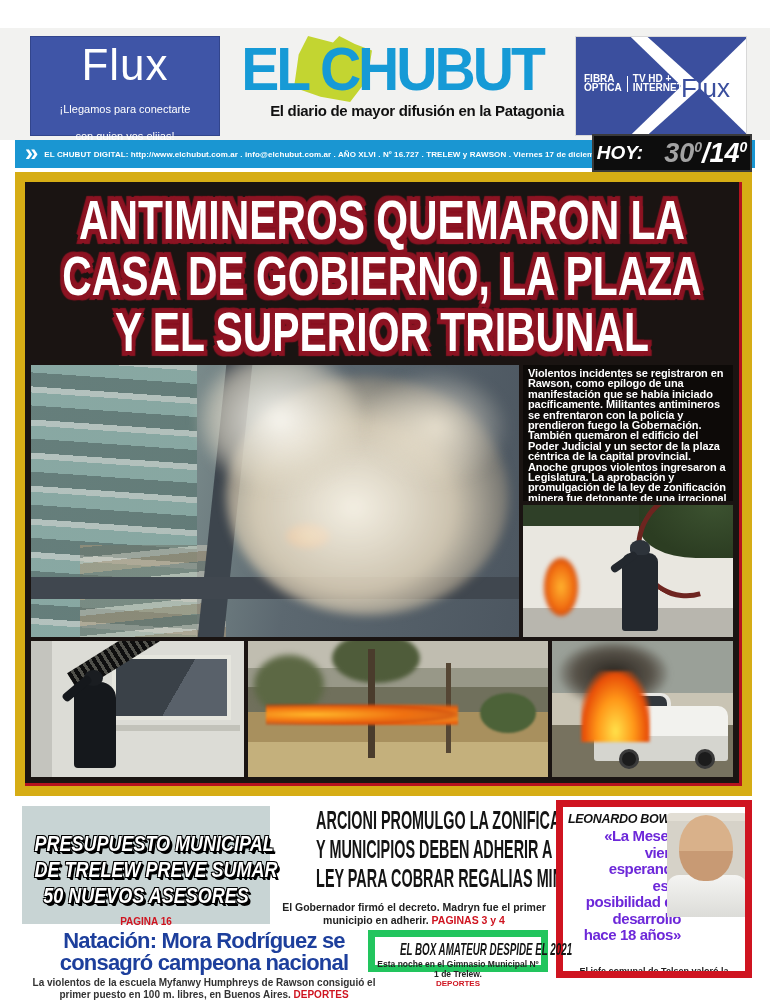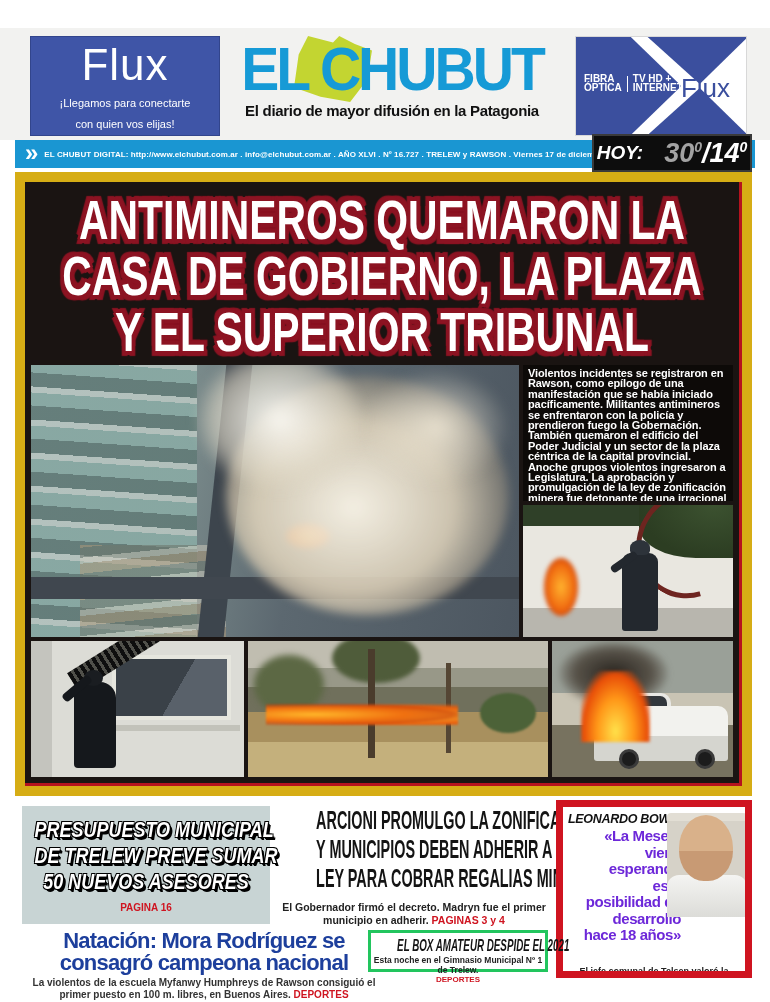--- a/index.html
+++ b/index.html
@@ -10,33 +10,33 @@
   }
 
   
   .header-band { position:absolute; left:0; top:28px; width:770px; height:112px; background:#f2f2f0; }
 
   .flux-left {
     position:absolute; left:30px; top:36px; width:190px; height:100px;
     background:#3f55a7; color:#fff; text-align:center; border:1px solid #32458c;
   }
   .flux-left .brand { font-size:44px; line-height:48px; margin-top:4px; font-weight:400; letter-spacing:1px; }
-  .flux-left .tag  { font-size:11px; line-height:13px; margin-top:8px; }
+  .flux-left .tag  { font-size:11px; line-height:13px; margin-top:14px; }
   .flux-left .url  { font-size:12px; margin-top:8px; color:#cdd6f4; }
 
   .masthead { position:absolute; left:220px; top:36px; width:344px; height:100px; text-align:center; }
   .masthead .map-blob {
     position:absolute; left:74px; top:0px; width:78px; height:66px; background:#c3d531; z-index:1;
     clip-path:polygon(18% 0, 50% 10%, 58% 0, 78% 12%, 100% 22%, 94% 66%, 72% 100%, 34% 92%, 0 78%, 6% 28%);
   }
   .masthead .title {
     position:relative; z-index:2; color:#169ad6; font-weight:bold; font-size:56px; line-height:62px;
     letter-spacing:-3px; transform:scale(1.02,1.08); transform-origin:top center; white-space:nowrap;
   }
-  .masthead .tagline { position:relative; z-index:2; font-size:15px; font-weight:bold; color:#111; margin-top:4px; letter-spacing:-0.3px; }
+  .masthead .tagline { position:relative; z-index:2; font-size:15px; font-weight:bold; color:#111; margin-top:4px; letter-spacing:-0.3px;text-align:right; }
 
   .flux-right {
     position:absolute; left:575px; top:36px; width:172px; height:100px; background:#fff;
     border:1px solid #d8d8d8; overflow:hidden;
   }
   .flux-right .tri-left { position:absolute; left:0; top:0; width:62%; height:100%; background:#3b4f9e;
     clip-path:polygon(0 0, 52% 0, 100% 50%, 52% 100%, 0 100%); }
   .flux-right .x-top { position:absolute; right:-6px; top:-4px; width:64%; height:52%; background:#3b4f9e;
     clip-path:polygon(0 0, 100% 0, 52% 100%); }
   .flux-right .x-bottom { position:absolute; right:-6px; bottom:-4px; width:64%; height:52%; background:#3b4f9e;
@@ -158,21 +158,21 @@
     background:linear-gradient(180deg, #f2f2ee 0 55%, #d5d5cf 55% 100%); border-radius:7px 10px 3px 3px; }
   .ph-truck .cab { position:absolute; right:34%; bottom:40%; width:26%; height:22%;
     background:#e8e8e4; border-radius:8px 10px 0 0; }
   .ph-truck .cab:before { content:""; position:absolute; left:4px; top:3px; right:4px; bottom:0; background:#32373c; border-radius:5px 7px 0 0; }
   .ph-truck .wheel1, .ph-truck .wheel2 { position:absolute; bottom:6%; width:20px; height:20px; border-radius:50%; background:#1c1c1c; border:3px solid #3a3a3a; }
   .ph-truck .wheel1 { right:10%; } .ph-truck .wheel2 { right:52%; }
   .ph-truck .flames { position:absolute; left:16%; bottom:26%; width:38%; height:52%; filter:blur(1.5px);
     background:radial-gradient(ellipse at 50% 85%, #ffe14a, #ff9718 38%, #e84e08 66%, transparent 80%); }
 
   
-  .budget-box { position:absolute; left:22px; top:806px; width:248px; height:118px; background:#c8d4d4; text-align:center; padding-top:10px; }
+  .budget-box { position:absolute; left:22px; top:806px; width:248px; height:118px; background:#c8d4d4; text-align:center; padding-top:24px; }
   .budget-box .bl { white-space:nowrap; font-style:italic; font-weight:bold; font-size:20px; line-height:26px; color:#fff;
     transform:scale(0.9,1.1); transform-origin:center;
     text-shadow:-1px -1px 0 #000, 1px -1px 0 #000, -1px 1px 0 #000, 1px 1px 0 #000, 2px 2px 0 #000, 3px 3px 0 #000; }
   .budget-box .pg { margin-top:8px; font-size:10px; font-weight:bold; color:#cf1420; }
 
   .arcioni { position:absolute; left:278px; top:806px; width:272px; text-align:center; }
   .arcioni .al { white-space:nowrap; font-weight:bold; font-size:20px; line-height:29px; color:#141414;
     transform:scale(0.72,1.3); transform-origin:center; letter-spacing:0px; }
   .arcioni .sub { margin-top:8px; font-size:10.5px; line-height:12.5px; color:#222; font-weight:bold; }
   .arcioni .pgs { color:#cf1420; font-weight:bold; }
@@ -186,21 +186,21 @@
     background:linear-gradient(180deg, #d9b18a 0 55%, #c89a74 55% 100%); }
   .bowman .shirt { position:absolute; left:0px; top:62px; width:80px; height:42px; border-radius:12px 12px 0 0;
     background:linear-gradient(180deg, #f4f4f2, #dcdcd8); }
   .bowman .sub { clear:both; text-align:center; font-size:9px; line-height:10.5px; color:#222; font-weight:bold; margin:22px 3px 0 3px; }
 
   .swimming { position:absolute; left:28px; top:930px; width:352px; text-align:center; }
   .swimming .sl { color:#1d3f9c; font-weight:bold; font-size:22px; line-height:22px; letter-spacing:-0.8px; white-space:nowrap; }
   .swimming .sub { margin-top:3px; font-size:10px; line-height:11.5px; color:#333; font-weight:bold; }
   .swimming .sec { color:#cf1420; font-weight:bold; }
 
-  .boxing { position:absolute; left:368px; top:930px; width:180px; height:42px; border:3px solid #22c55e; background:#fff; text-align:center; padding-top:3px; }
+  .boxing { position:absolute; left:368px; top:930px; width:180px; height:42px; border:7px solid #22c55e; background:#fff; text-align:center; padding-top:3px; }
   .boxing .bt { white-space:nowrap; font-style:italic; font-weight:bold; font-size:14px; line-height:18px; color:#141414;
     transform:scale(0.7,1.15); transform-origin:center; }
   .boxing .sub { font-size:8.5px; line-height:10px; color:#222; font-weight:bold; margin-top:1px; }
   .boxing .sec { color:#cf1420; font-weight:bold; font-size:8px; }
 </style>
 </head>
 <body>
 
 <div class="page">
 

